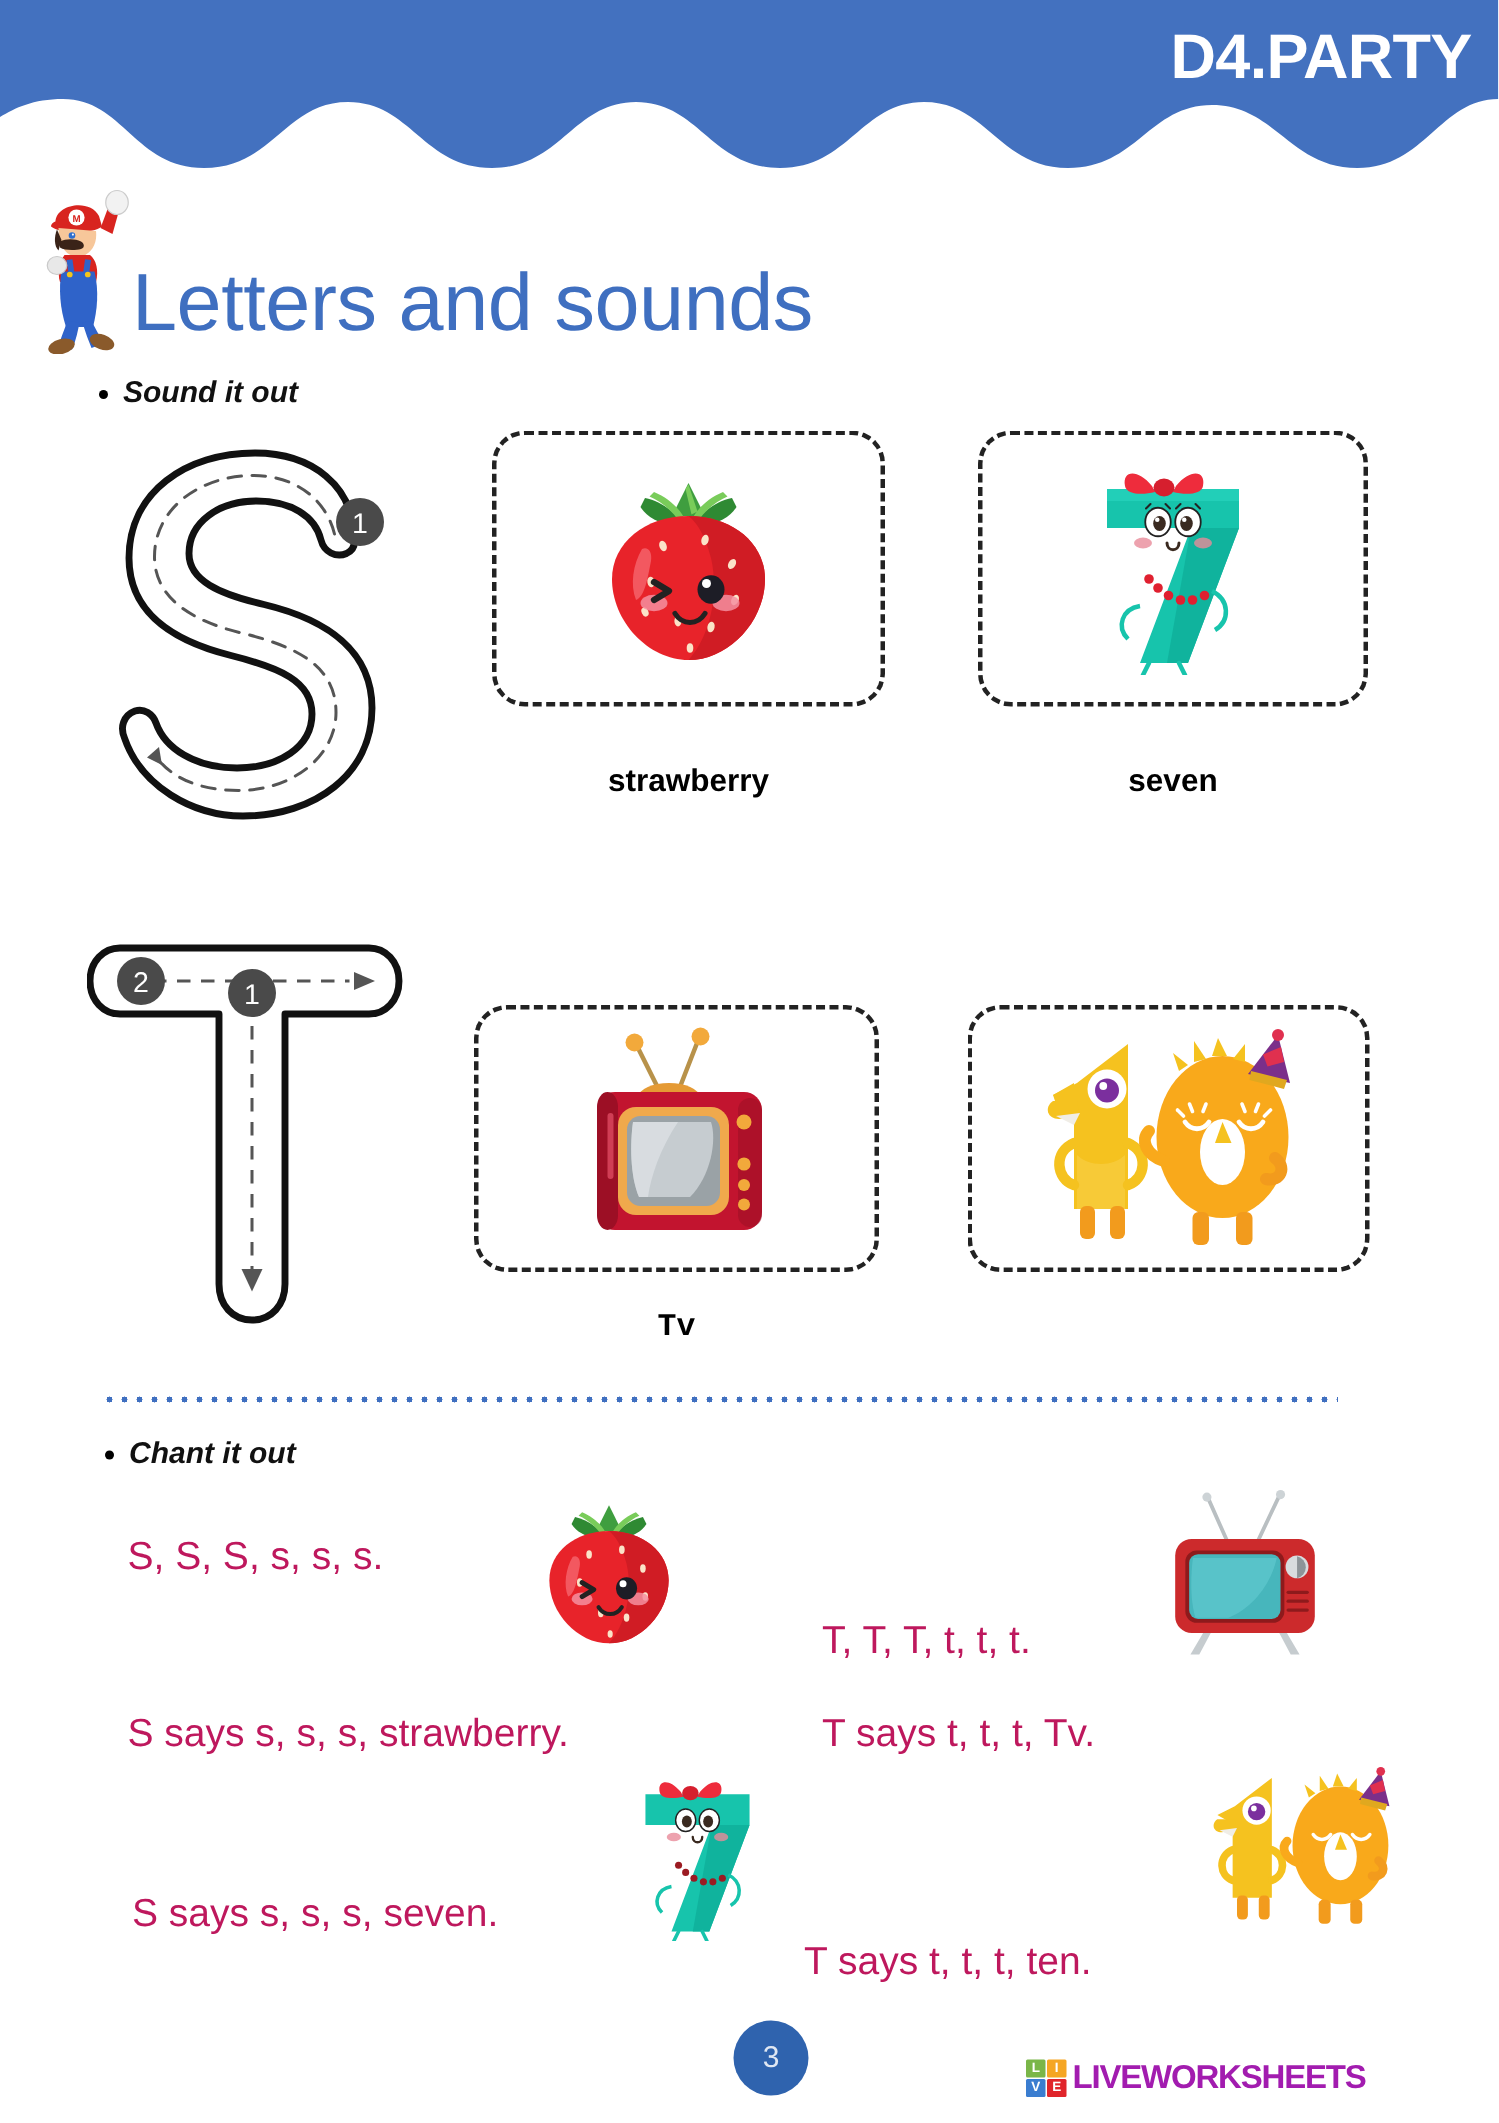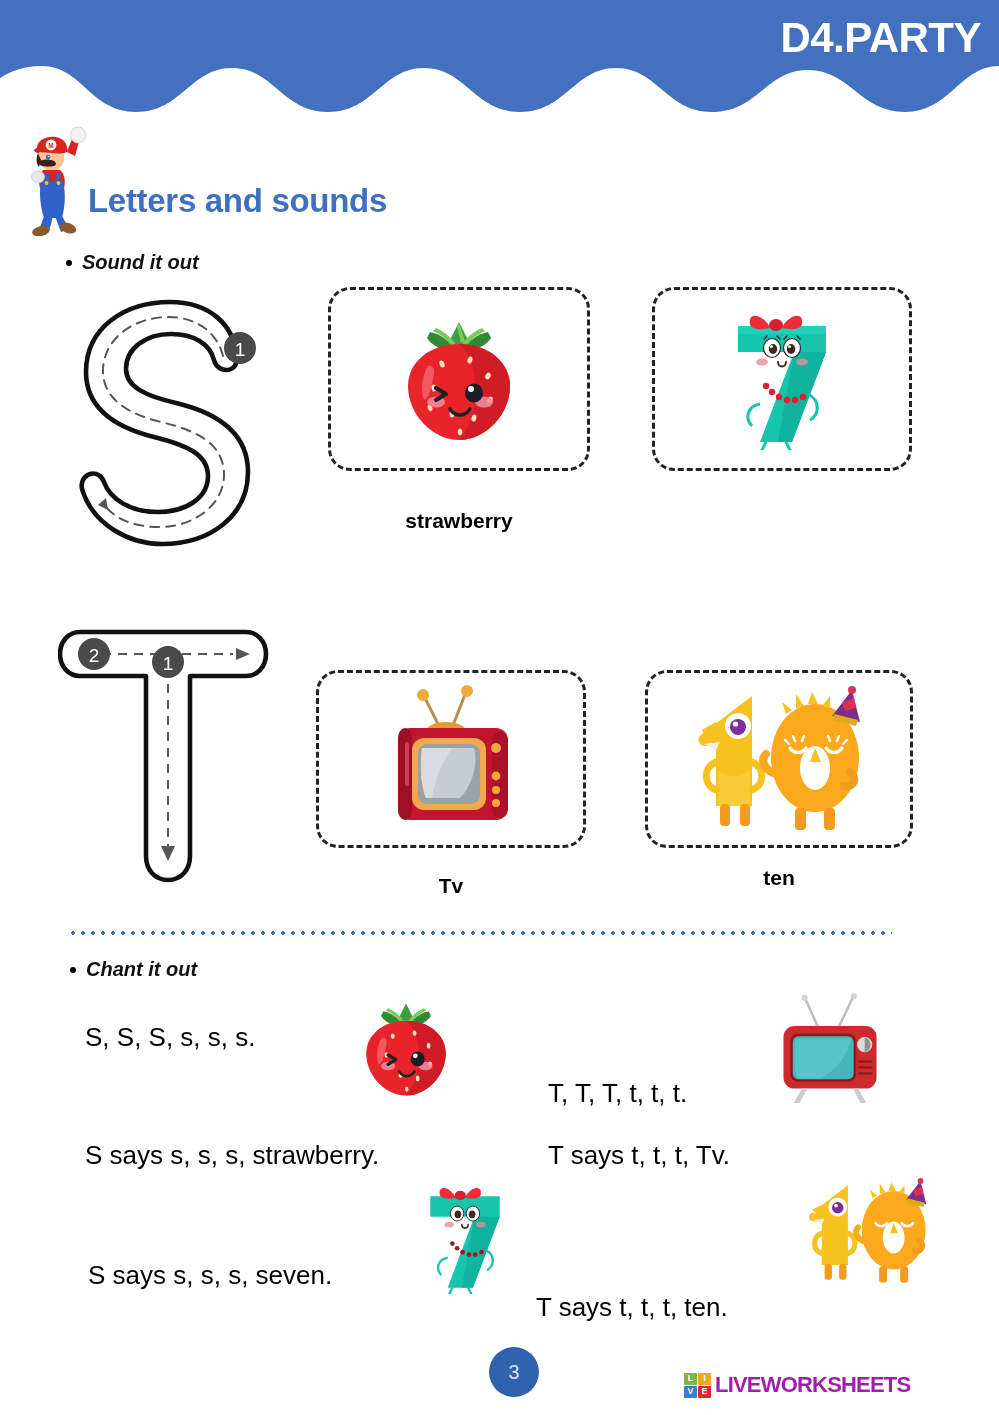--- a/index.html
+++ b/index.html
@@ -19,22 +19,22 @@
     font-size:42px; font-weight:bold; color:#ffffff;
     letter-spacing:-0.5px; line-height:1;
   }
 
   
   .mario { position:absolute; left:26px; top:126px; width:66px; height:110px; }
 
   
   .page-title {
     position:absolute; left:88px; top:174px;
-    font-size:33px; font-weight:bold; color:#3f6fc0;
-    line-height:1.05; letter-spacing:-0.3px;margin-top:10px;
+    font-size:54px; font-weight:normal; color:#3f6fc0;
+    line-height:1.05; letter-spacing:-0.3px;
   }
 
   
   .bullet-row { position:absolute; display:flex; align-items:center; gap:10px; }
   .bullet-dot { width:6px; height:6px; border-radius:50%; background:#000; flex:none; }
   .bullet-text { font-size:20px; font-weight:bold; font-style:italic; color:#111; }
   #sound-heading { left:66px; top:251px; }
   #chant-heading { left:70px; top:958px; }
 
   
@@ -51,33 +51,33 @@
   }
   .card-label {
     position:absolute; left:0; width:100%;
     text-align:center; font-size:21px; font-weight:bold; color:#000;
   }
   #card-strawberry { left:328px; top:287px;  width:262px; height:184px; }
   #label-strawberry{ top:509px;  left:328px; width:262px; }
   #card-seven      { left:652px; top:287px;  width:260px; height:184px; }
   #label-seven     { top:509px;  left:652px; width:260px; }
   #card-tv         { left:316px; top:670px;  width:270px; height:178px; }
-  #label-tv        { top:874px;  left:316px; width:270px; }
+  #label-tv        { top:874px;  left:316px; width:270px;font-family:Liberation Mono, monospace; }
   #card-ten        { left:645px; top:670px;  width:268px; height:178px; }
   #label-ten       { top:866px;  left:645px; width:268px; }
 
   
   .divider {
     position:absolute; left:68px; top:930px; width:824px; height:6px;
     background-image: radial-gradient(circle, #3f6fc0 1.9px, transparent 2.1px);
     background-size: 10px 6px; background-repeat: repeat-x;
   }
 
   
-  .chant-line { position:absolute; font-size:26px; color:#000000; white-space:nowrap; }
+  .chant-line { position:absolute; font-size:26px; color:#be185d; white-space:nowrap; }
   #chant-s1 { left:85px;  top:1022px; }
   #chant-s2 { left:85px;  top:1140px; }
   #chant-s3 { left:88px;  top:1260px; }
   #chant-t1 { left:548px; top:1078px; }
   #chant-t2 { left:548px; top:1140px;text-align:right; }
   #chant-t3 { left:536px; top:1260px;margin-top:32px; }
 
   .chant-img { position:absolute; }
   #chant-img-strawberry { left:360px; top:993px;  width:92px; height:110px; }
   #chant-img-tv         { left:775px; top:992px;  width:110px; height:112px; }
@@ -307,20 +307,21 @@
           <circle cx="44" cy="78" r="3.2"></circle>
             <circle cx="50" cy="84" r="3.2"></circle>
           <circle cx="57" cy="89" r="3.2"></circle>
             <circle cx="65" cy="92" r="3.2"></circle>
           <circle cx="73" cy="92" r="3.2"></circle>
             <circle cx="81" cy="89" r="3.2"></circle>
         </g>
       </svg>
     </div>
   </div>
+  <div class="card-label" id="label-seven">seven</div>
 
   <div class="card" id="card-tv">
     <div class="card-box">
       <svg width="138" height="150" viewBox="0 0 138 150">
 
         <line x1="58" y1="44" x2="42" y2="12" stroke="#b8924a" stroke-width="3" stroke-linecap="round"></line>
         <line x1="70" y1="44" x2="84" y2="8" stroke="#b8924a" stroke-width="3" stroke-linecap="round"></line>
         <circle cx="41" cy="11" r="6" fill="#f2a93b"></circle>
         <circle cx="85" cy="7" r="6" fill="#f2a93b"></circle>
         <ellipse cx="64" cy="47" rx="20" ry="9" fill="#e59a34"></ellipse>
@@ -397,21 +398,20 @@
 
         <path d="M86,88 C74,84 70,74 76,68" fill="none" stroke="#f9a91b" stroke-width="8" stroke-linecap="round"></path>
 
         <path d="M160,86 C168,92 164,102 154,100" fill="none" stroke="#f29b1d" stroke-width="8" stroke-linecap="round"></path>
 
         <rect x="105" y="122" width="11" height="22" rx="4" fill="#f29b1d"></rect>
         <rect x="134" y="122" width="11" height="22" rx="4" fill="#f29b1d"></rect>
       </svg>
     </div>
   </div>
-  <div class="card-label" id="label-ten">ten</div>
 
   <div class="divider"></div>
 
   <div class="bullet-row" id="chant-heading">
     <span class="bullet-dot"></span>
     <span class="bullet-text">Chant it out</span>
   </div>
 
   <div class="chant-line" id="chant-s1">S, S, S, s, s, s.</div>
   <div class="chant-line" id="chant-s3">S says s, s, s, seven.</div>

